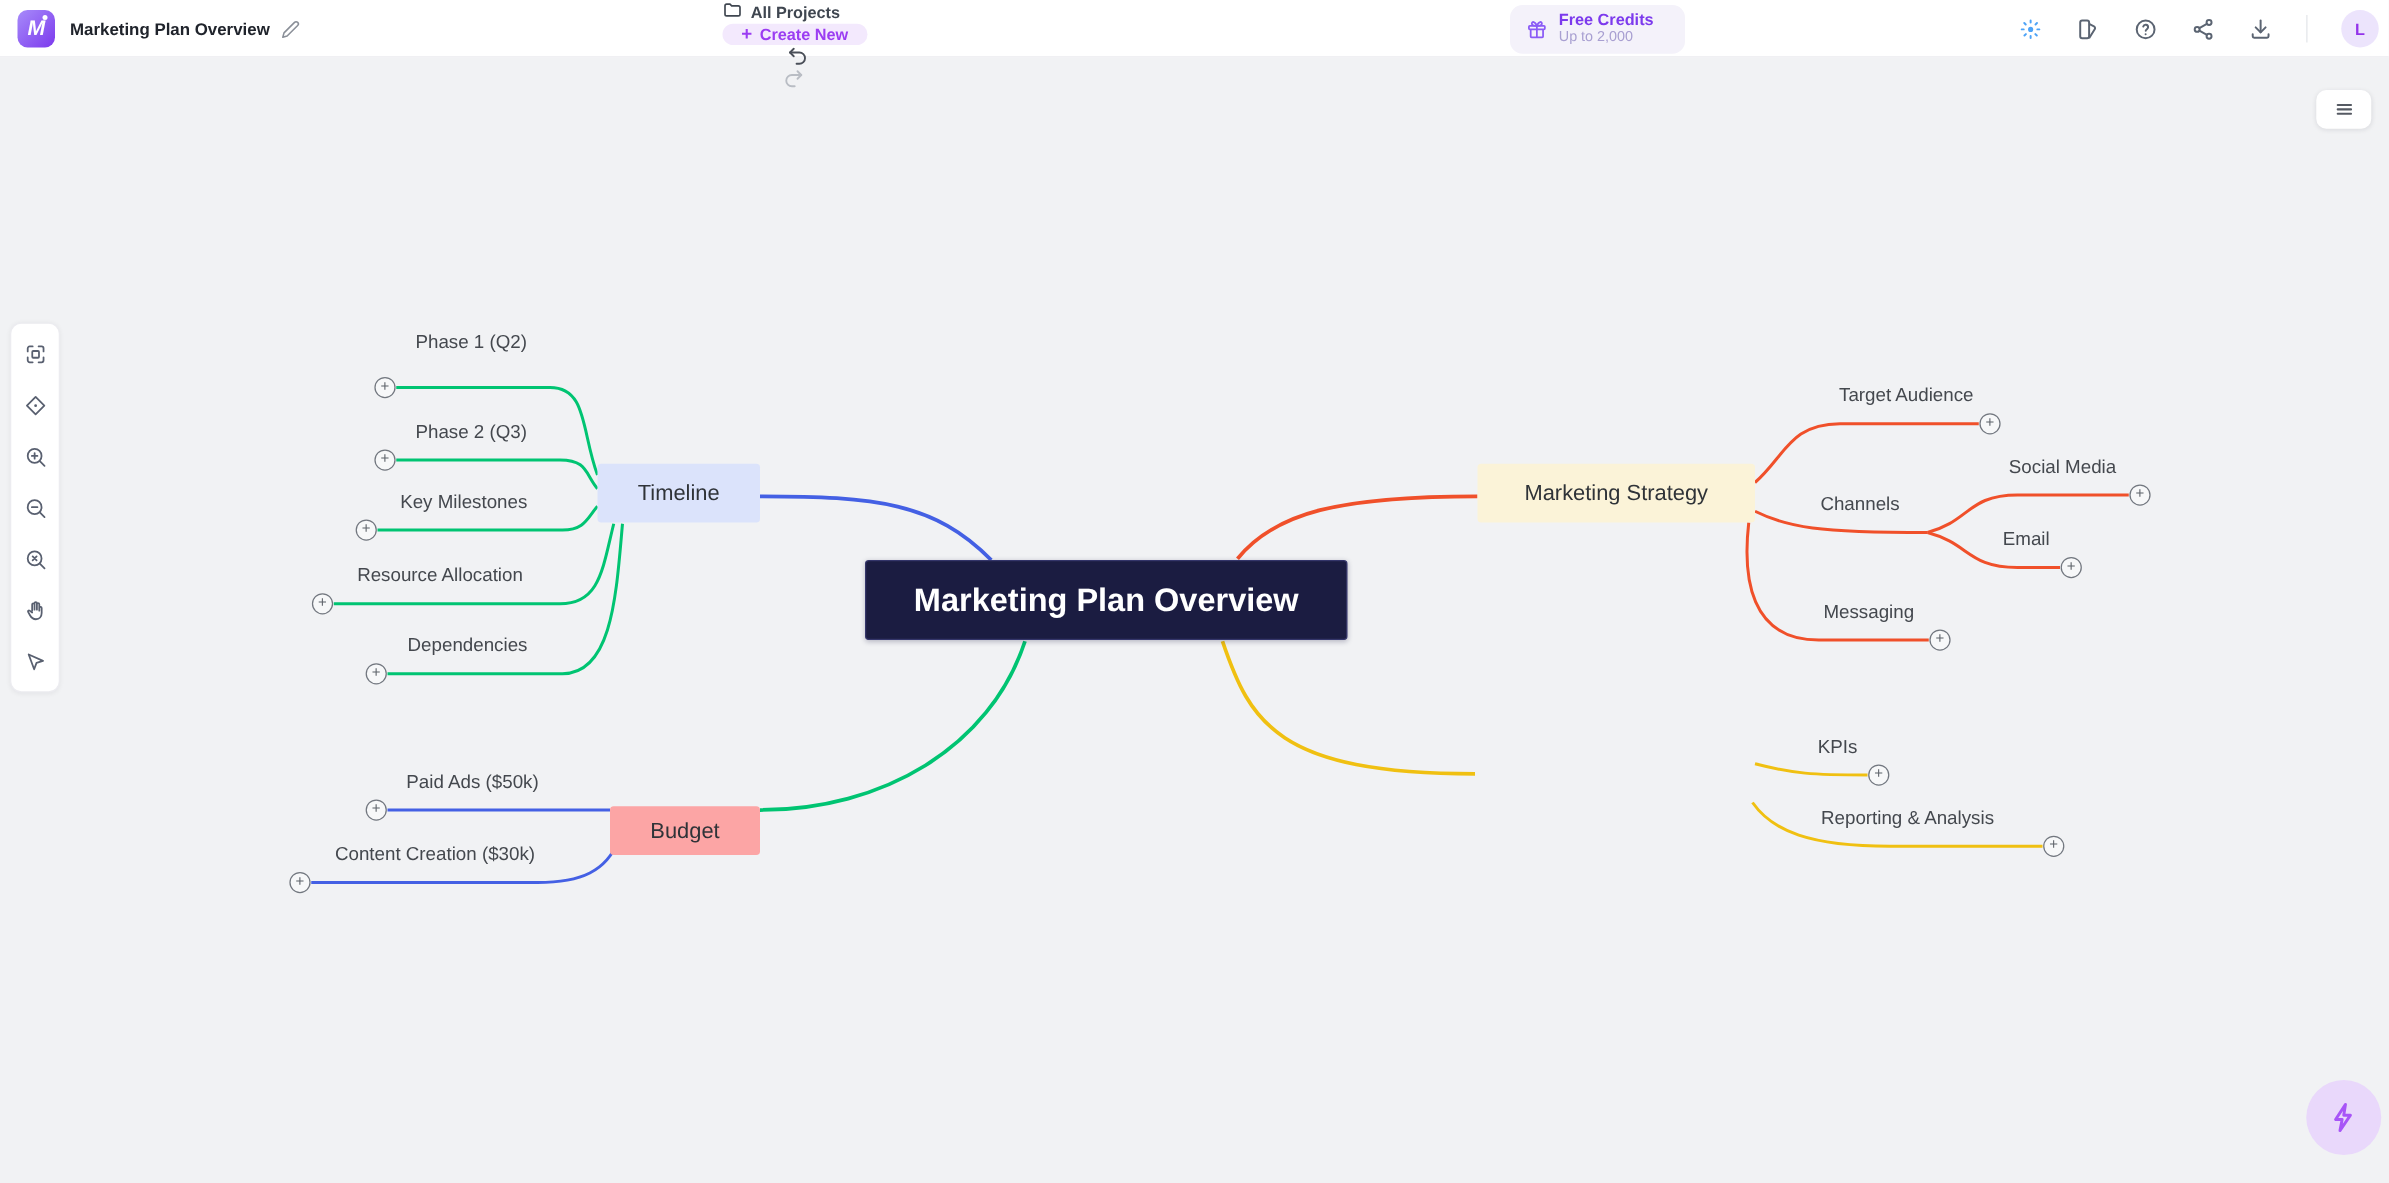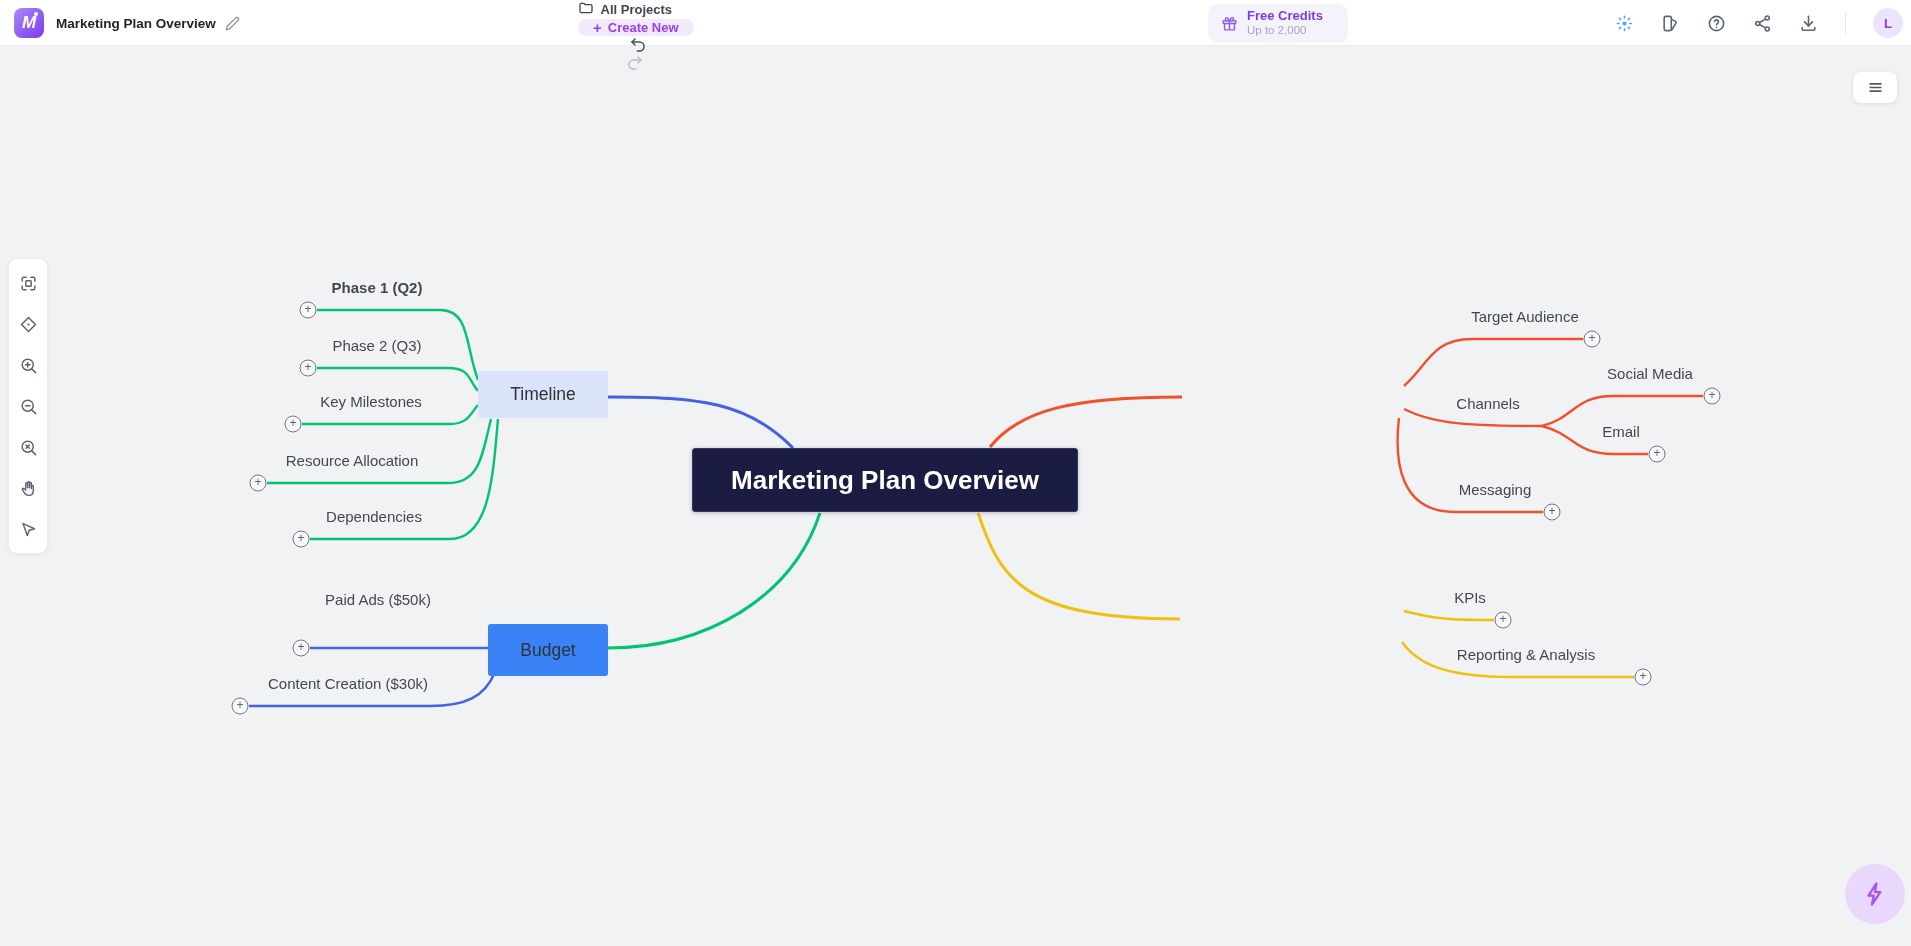--- a/index.html
+++ b/index.html
@@ -194,28 +194,29 @@
     <path d="M1542 426 C1576 417, 1574 396, 1614 396 H1703" stroke="#f0502a" stroke-width="2.4"></path>
     <path d="M1542 426 C1576 435, 1574 454, 1614 454 H1648" stroke="#f0502a" stroke-width="2.4"></path>
     <path d="M1399 418 C1394 462, 1400 512, 1455 512 H1543" stroke="#f0502a" stroke-width="2.4"></path>
 
     <path d="M1404 611 C1435 619, 1450 620, 1494 620" stroke="#f0c011" stroke-width="2.4"></path>
     <path d="M1402 642 C1418 665, 1448 677, 1512 677 H1634" stroke="#f0c011" stroke-width="2.4"></path>
   </svg>
 
   <div class="mnode root" style="left:692px; top:402px; width:386px; height:64px;">Marketing Plan Overview</div>
   <div class="mnode" style="left:478px; top:325px; width:130px; height:47px; background:#dbe3fb;">Timeline</div>
-  <div class="mnode" style="left:488px; top:578px; width:120px; height:52px; background:#3b82f6;">Budget</div>
-
-  <div class="child-label" style="left:377px;  top:233px;font-weight:bold;">Phase 1 (Q2)</div>
+  <div class="mnode" style="left:488px; top:599px; width:120px; height:39px; background:#fca5a5;">Budget</div>
+  <div class="mnode" style="left:1182px; top:325px; width:222px; height:47px; background:#fbf3d8;">Marketing Strategy</div>
+
+  <div class="child-label" style="left:377px;  top:219px;">Phase 1 (Q2)</div>
   <div class="child-label" style="left:377px;  top:291px;">Phase 2 (Q3)</div>
   <div class="child-label" style="left:371px;  top:347px;">Key Milestones</div>
   <div class="child-label" style="left:352px;  top:406px;">Resource Allocation</div>
   <div class="child-label" style="left:374px;  top:462px;">Dependencies</div>
-  <div class="child-label" style="left:378px;  top:545px;">Paid Ads ($50k)</div>
+  <div class="child-label" style="left:378px;  top:571px;">Paid Ads ($50k)</div>
   <div class="child-label" style="left:348px;  top:629px;">Content Creation ($30k)</div>
   <div class="child-label" style="left:1525px; top:262px;">Target Audience</div>
   <div class="child-label" style="left:1488px; top:349px;">Channels</div>
   <div class="child-label" style="left:1650px; top:319px;">Social Media</div>
   <div class="child-label" style="left:1621px; top:377px;">Email</div>
   <div class="child-label" style="left:1495px; top:435px;">Messaging</div>
   <div class="child-label" style="left:1470px; top:543px;">KPIs</div>
   <div class="child-label" style="left:1526px; top:600px;">Reporting &amp; Analysis</div>
 
   <div class="plus-btn" style="left:308px;  top:264px;">+</div>

